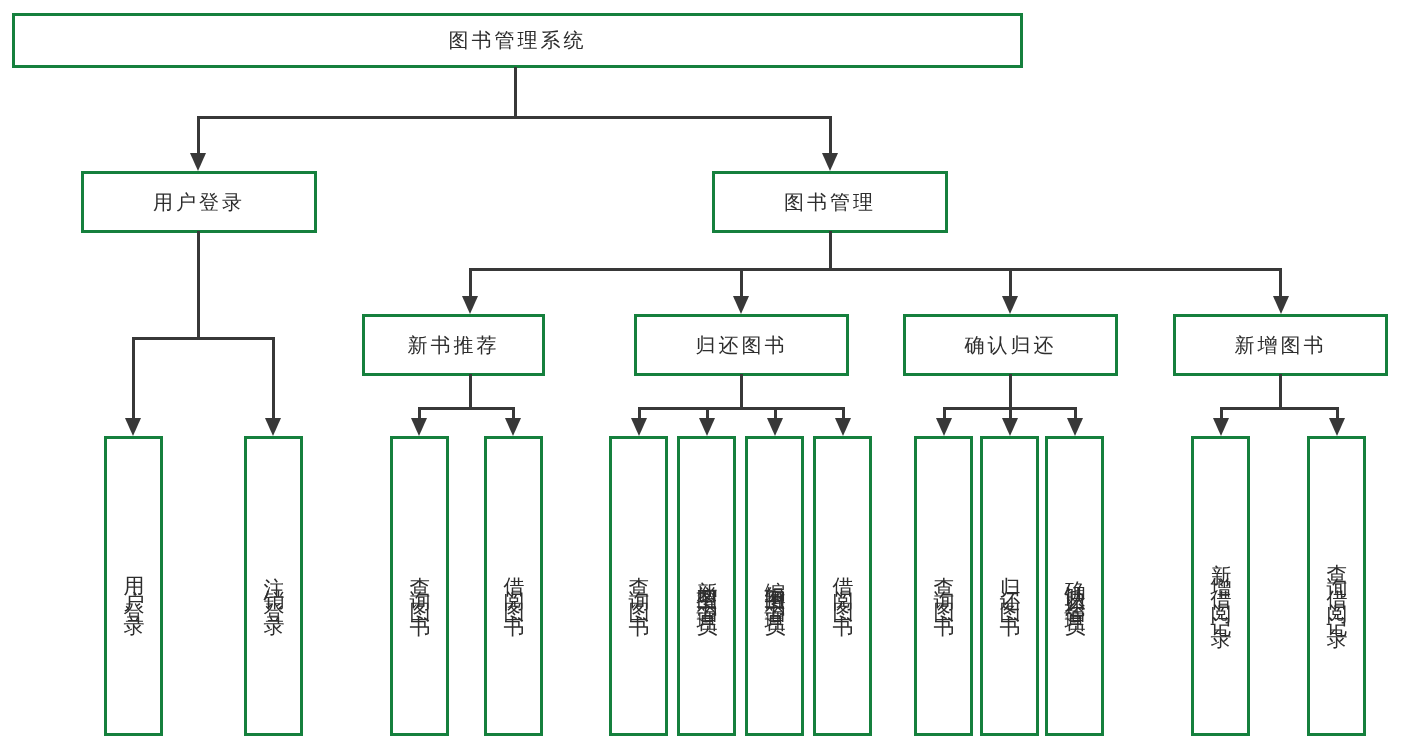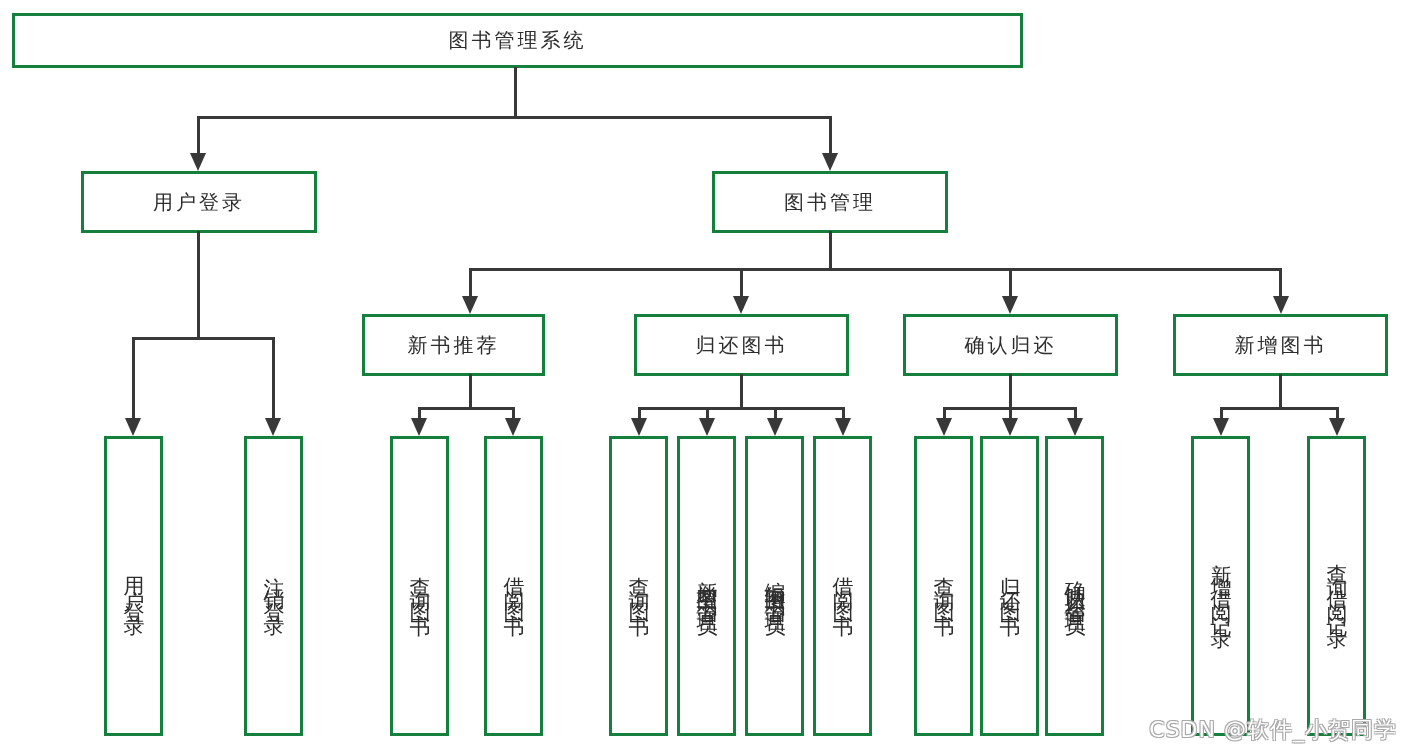--- a/index.html
+++ b/index.html
@@ -164,15 +164,14 @@
   <div class="arr" style="left:1002px; top:418px;"></div>
   <div class="arr" style="left:1067px; top:418px;"></div>
 
   <div class="v" style="left:1279px; top:374px; height:35px;"></div>
   <div class="h" style="left:1220px; top:407px; width:119px;"></div>
   <div class="v" style="left:1220px; top:407px; height:15px;"></div>
   <div class="v" style="left:1336px; top:407px; height:15px;"></div>
   <div class="arr" style="left:1213px; top:418px;"></div>
   <div class="arr" style="left:1329px; top:418px;"></div>
 
-  <div class="watermark">CSDN @软件_小贺同学</div>
 
 </div>
 
 </body></html>

